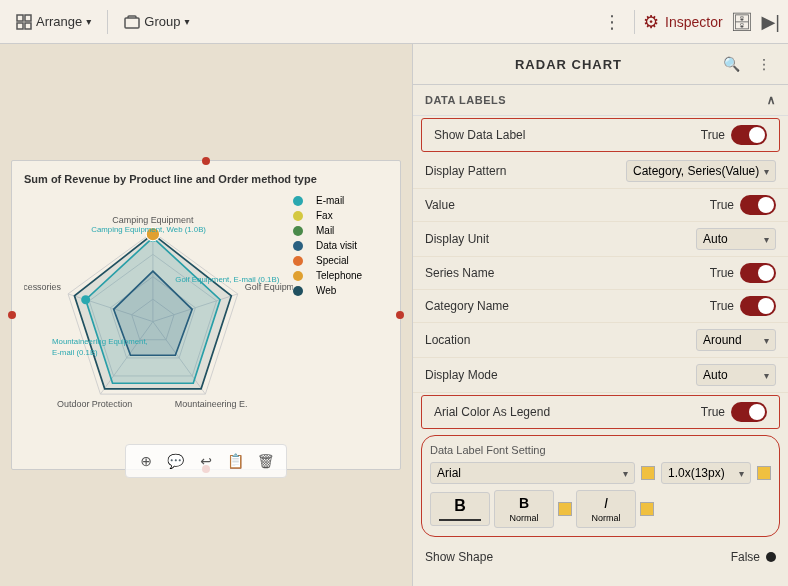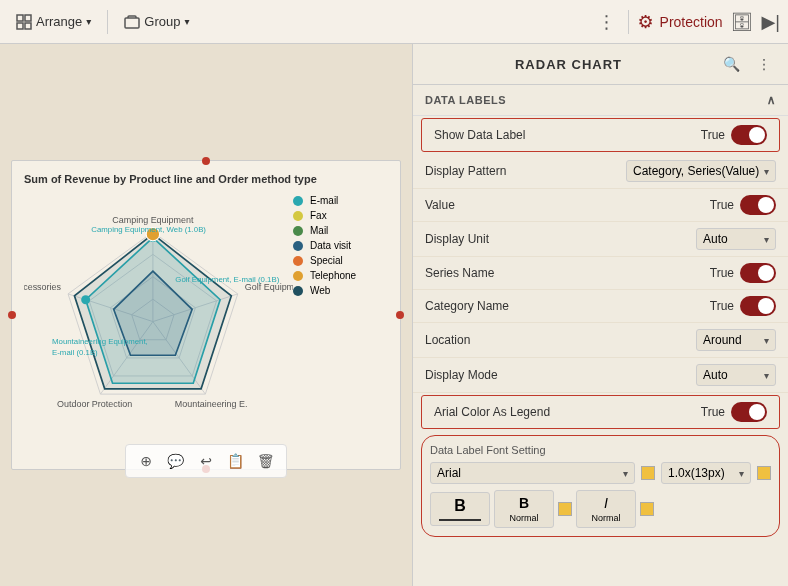--- a/index.html
+++ b/index.html
@@ -121,21 +121,21 @@
       width: 95px;
       display: flex;
       flex-direction: column;
       gap: 4px;
       padding-top: 4px;
       font-size: 10px;
     }
     .legend-item {
       display: flex;
       align-items: center;
-      gap: 7px;
+      gap: 13px;
     }
     .legend-dot {
       width: 10px;
       height: 10px;
       border-radius: 50%;
       flex-shrink: 0;
     }
 
     
     .chart-handle-top, .chart-handle-bottom, .chart-handle-left, .chart-handle-right {
@@ -409,21 +409,21 @@
       <span>Group</span>
       <span style="font-size:10px;">▾</span>
     </button>
   </div>
   <div class="top-bar-more">⋮</div>
   <div style="width:1px;height:24px;background:#ccc;margin:0 8px;"></div>
 
   <div class="top-bar-right">
     <div class="inspector-tab">
       <span class="gear-icon">⚙</span>
-      <span>Protection</span>
+      <span>Inspector</span>
     </div>
     <span class="db-icon">🗄</span>
     <span class="panel-icon">▶|</span>
   </div>
 </div>
 
 <div class="main-layout">
 
   <div class="left-panel">
     <div class="chart-container">
@@ -640,15 +640,22 @@
         </div>
         <div class="color-swatch yellow"></div>
         <div class="font-btn">
           <span class="italic-text" style="font-size:14px;">I</span>
           <span style="font-size:9px;">Normal</span>
         </div>
         <div class="color-swatch yellow"></div>
       </div>
     </div>
 
+    <div class="prop-row prop-row-last">
+      <span class="prop-label">Show Shape</span>
+      <div class="prop-right">
+        <span class="prop-value">False</span>
+        <div class="black-dot"></div>
+      </div>
+    </div>
 
   </div>
 </div>
 
 </body></html>

